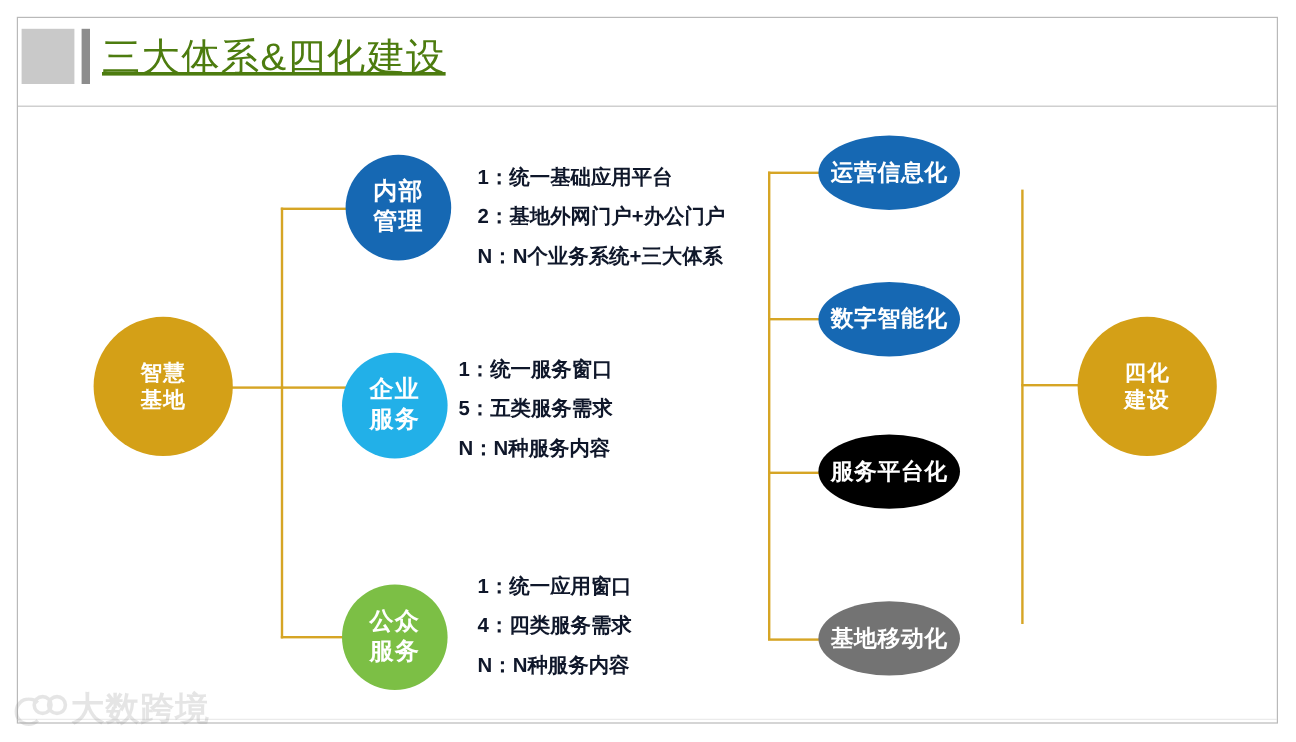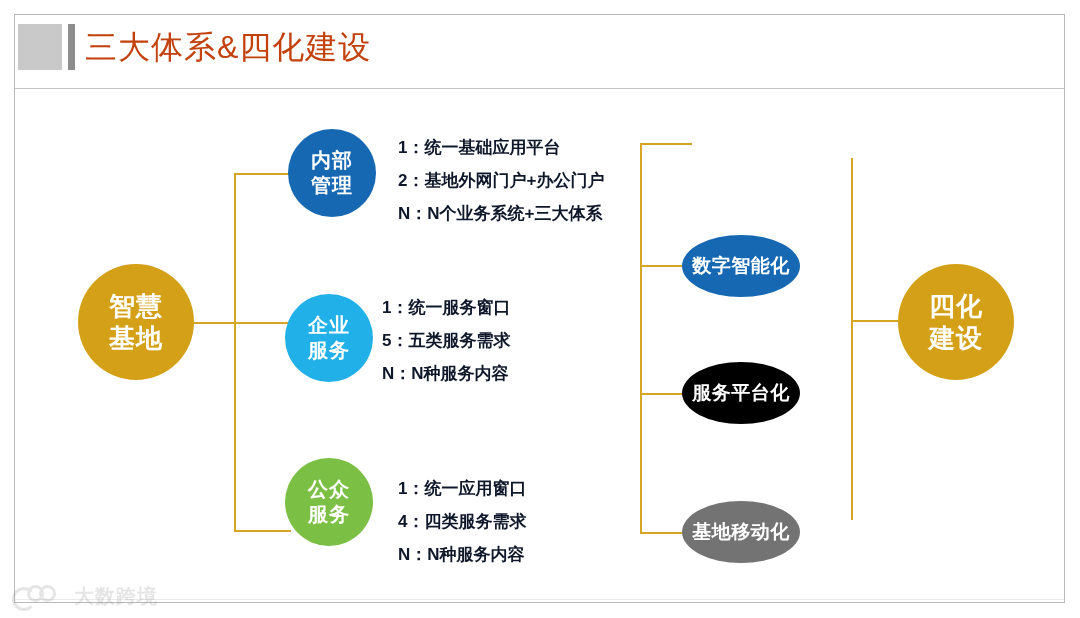--- a/index.html
+++ b/index.html
@@ -44,24 +44,25 @@
   }
   .title-bar {
     width: 7px;
     height: 46px;
     background: #8d8d8d;
     margin-left: 6px;
   }
   .title-text {
     margin-left: 10px;
     font-size: 32px;
-    color: #c2410c;
+    color: #4d7c0f;
     letter-spacing: 1px;
     line-height: 46px;
     white-space: nowrap;
+    text-decoration: underline;
   }
   .header-rule {
     position: absolute;
     left: 15px;
     top: 88px;
     width: 1049px;
     height: 1px;
     background: #c4c4c4;
   }
   
@@ -80,21 +81,21 @@
     align-items: center;
     justify-content: center;
     color: #ffffff;
     font-weight: bold;
     text-align: center;
     line-height: 1.25;
   }
   .circle.big {
     width: 116px;
     height: 116px;
-    font-size: 26px;
+    font-size: 18px;
     letter-spacing: 1px;
   }
   .circle.mid {
     width: 88px;
     height: 88px;
     font-size: 20px;
     letter-spacing: 1px;
   }
   .ellipse {
     position: absolute;
@@ -135,24 +136,24 @@
   }
   .wm-logo .ring {
     position: absolute;
     border: 3px solid #8d8d8d;
     border-radius: 50%;
   }
   .wm-logo .r1 { left: 0px;  top: 3px;  width: 18px; height: 18px; border-right-color: transparent; }
   .wm-logo .r2 { left: 15px; top: 1px;  width: 11px; height: 11px; }
   .wm-logo .r3 { left: 27px; top: 1px;  width: 11px; height: 11px; }
   .wm-text {
-    font-size: 20px;
+    font-size: 28px;
     font-weight: bold;
     color: #8d8d8d;
-    margin-left: 18px;
+    margin-left: 3px;
     letter-spacing: 1px;
   }
   .wm-rule {
     position: absolute;
     left: 14px;
     bottom: 18px;
     width: 1050px;
     height: 1px;
     background: #d8d8d8;
     opacity: 0.5;
@@ -193,41 +194,44 @@
   </div>
 
   <div class="circle mid" style="left:288px; top:129px; background:#1668b3;">
     <span>内部</span>
     <span>管理</span>
   </div>
   <div class="circle mid" style="left:285px; top:294px; background:#22b0e8;">
     <span>企业</span>
     <span>服务</span>
   </div>
-  <div class="circle mid" style="left:285px; top:458px; background:#7cbf45;">
+  <div class="circle mid" style="left:285px; top:487px; background:#7cbf45;">
     <span>公众</span>
     <span>服务</span>
   </div>
 
   <div class="detail" style="left:398px; top:131px;">
     <div>1：统一基础应用平台</div>
     <div>2：基地外网门户+办公门户</div>
     <div>N：N个业务系统+三大体系</div>
   </div>
   <div class="detail" style="left:382px; top:291px;">
     <div>1：统一服务窗口</div>
     <div>5：五类服务需求</div>
     <div>N：N种服务内容</div>
   </div>
   <div class="detail" style="left:398px; top:472px;">
     <div>1：统一应用窗口</div>
     <div>4：四类服务需求</div>
     <div>N：N种服务内容</div>
   </div>
 
+  <div class="ellipse" style="left:682px; top:113px; background:#1668b3;">
+    <span>运营信息化</span>
+  </div>
   <div class="ellipse" style="left:682px; top:235px; background:#1668b3;">
     <span>数字智能化</span>
   </div>
   <div class="ellipse" style="left:682px; top:362px; background:#000000;">
     <span>服务平台化</span>
   </div>
   <div class="ellipse" style="left:682px; top:501px; background:#737373;">
     <span>基地移动化</span>
   </div>
 

